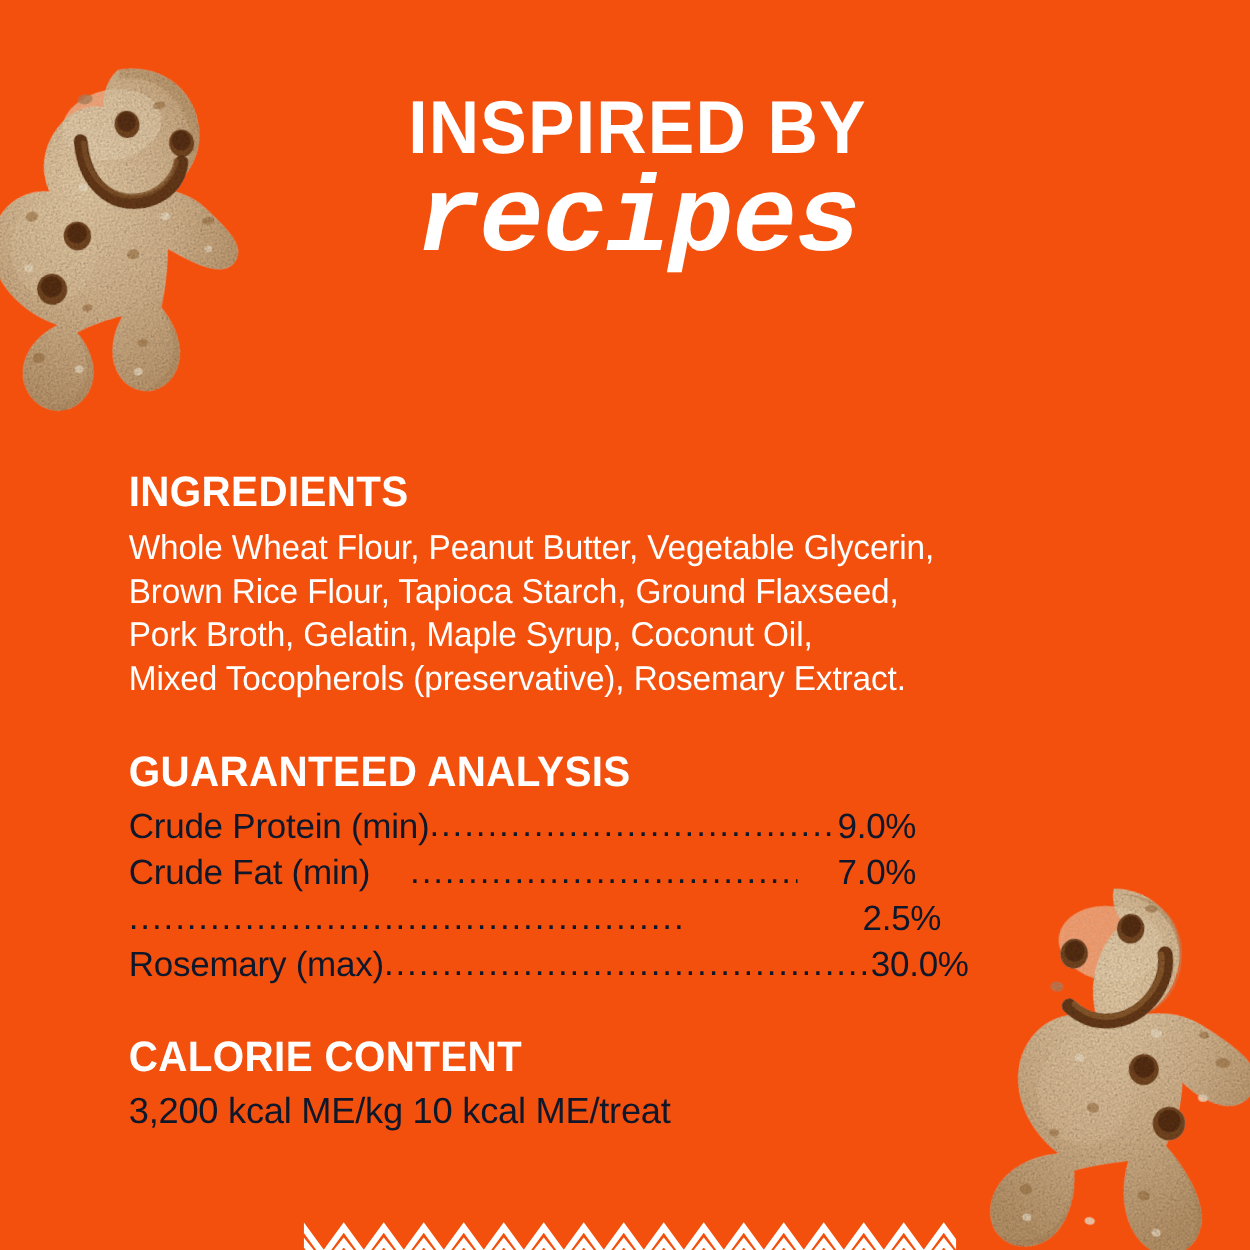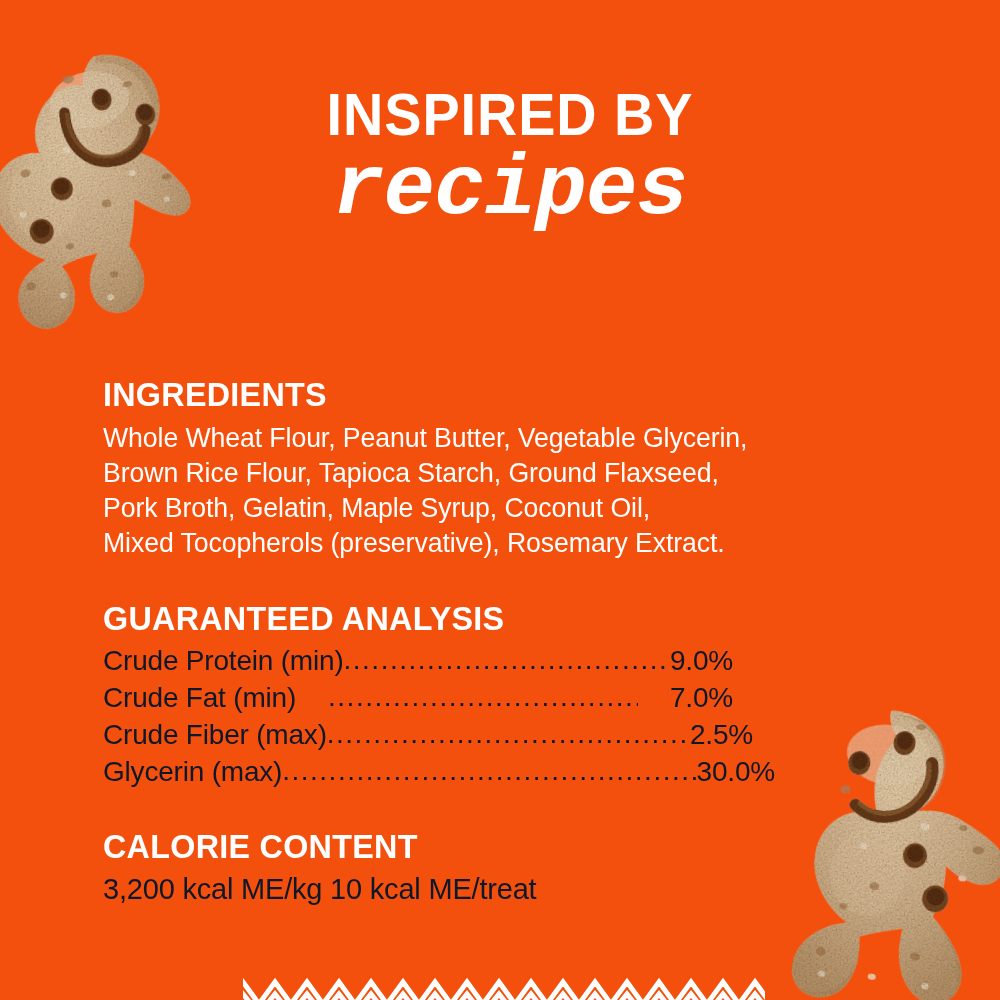--- a/index.html
+++ b/index.html
@@ -14,21 +14,21 @@
     background: #F4500D;
     overflow: hidden;
     font-family: "Liberation Sans", sans-serif;
     -webkit-font-smoothing: antialiased;
   }
 
   
   .header-block {
     position: absolute;
     left: 250px;
-    top: 85px;
+    top: 72px;
     width: 520px;
     text-align: center;
   }
   .inspired-by {
     font-family: "Liberation Sans", sans-serif;
     font-weight: 700;
     font-size: 60px;
     letter-spacing: 1px;
     color: #ffffff;
     line-height: 1.0;
@@ -278,26 +278,25 @@
           <span class="ga-label">Crude Protein (min)</span>
           <span class="ga-leader">................................................</span>
           <span class="ga-value">9.0%</span>
         </div>
         <div class="ga-row row-fat">
           <span class="ga-label">Crude Fat (min)</span>
           <span class="ga-leader">................................................</span>
           <span class="ga-value">7.0%</span>
         </div>
         <div class="ga-row row-fiber">
-          <span class="ga-label">Crude Fiber (max)</span>
           <span class="ga-leader">................................................</span>
           <span class="ga-value">2.5%</span>
         </div>
         <div class="ga-row row-moist">
-          <span class="ga-label">Glycerin (max)</span>
+          <span class="ga-label">Rosemary (max)</span>
           <span class="ga-leader">................................................</span>
           <span class="ga-value">30.0%</span>
         </div>
       </div>
     </div>
 
     <div class="gap-md"></div>
 
     <div class="section">
       <div class="section-title">CALORIE CONTENT</div>

